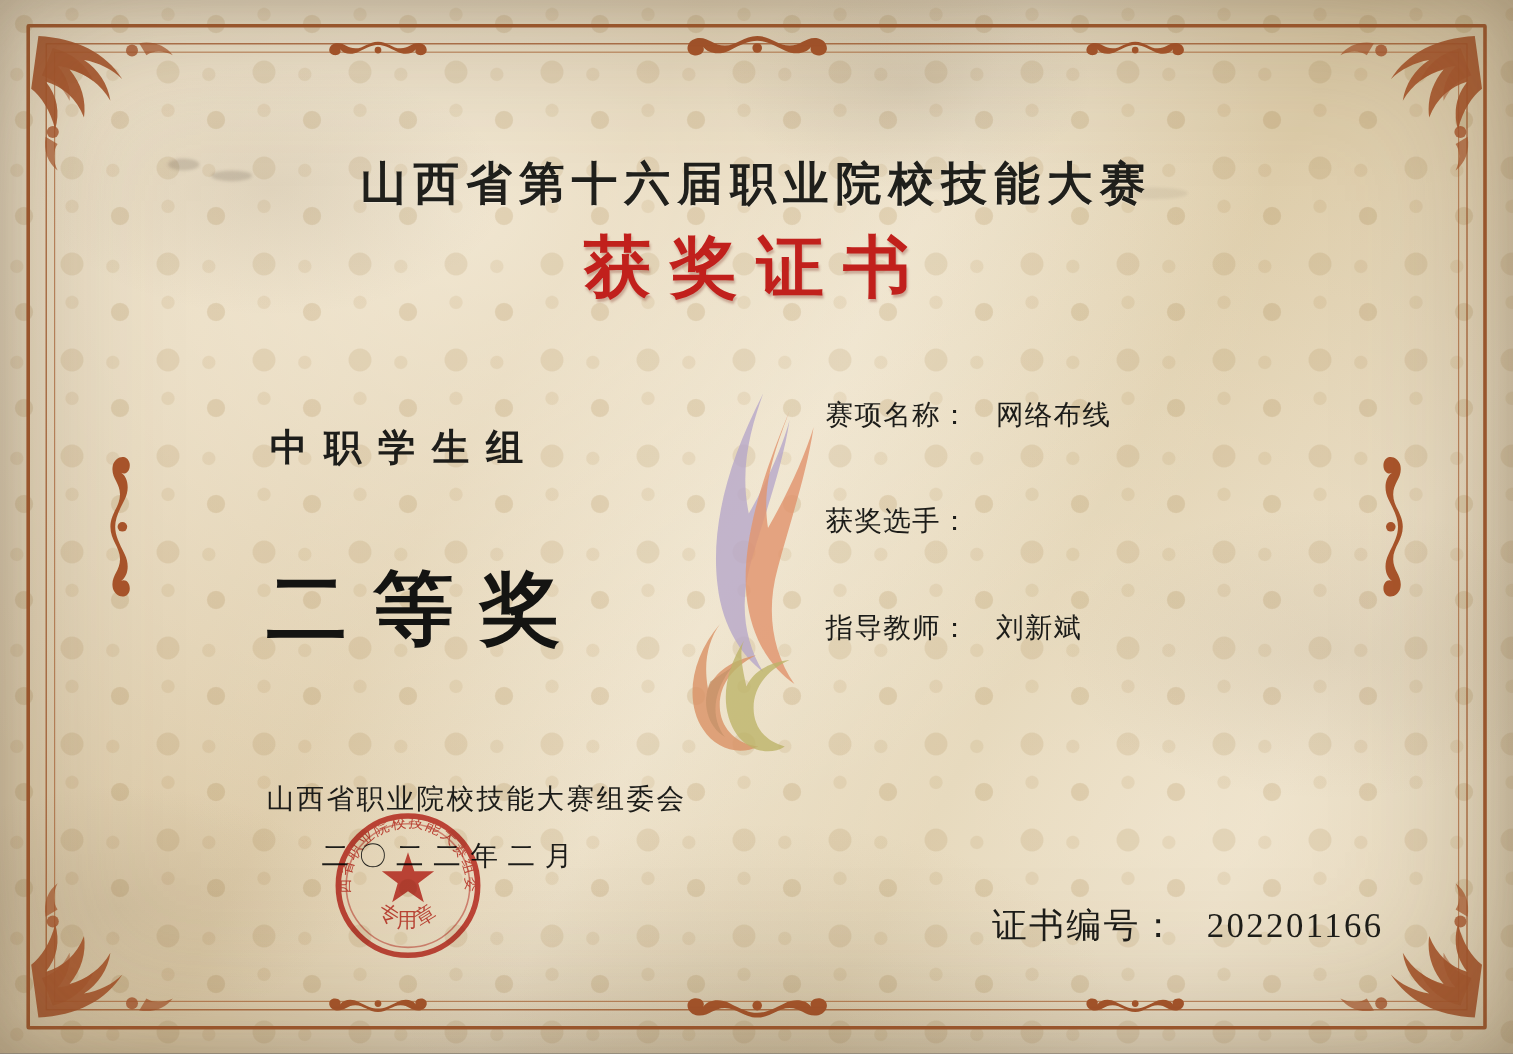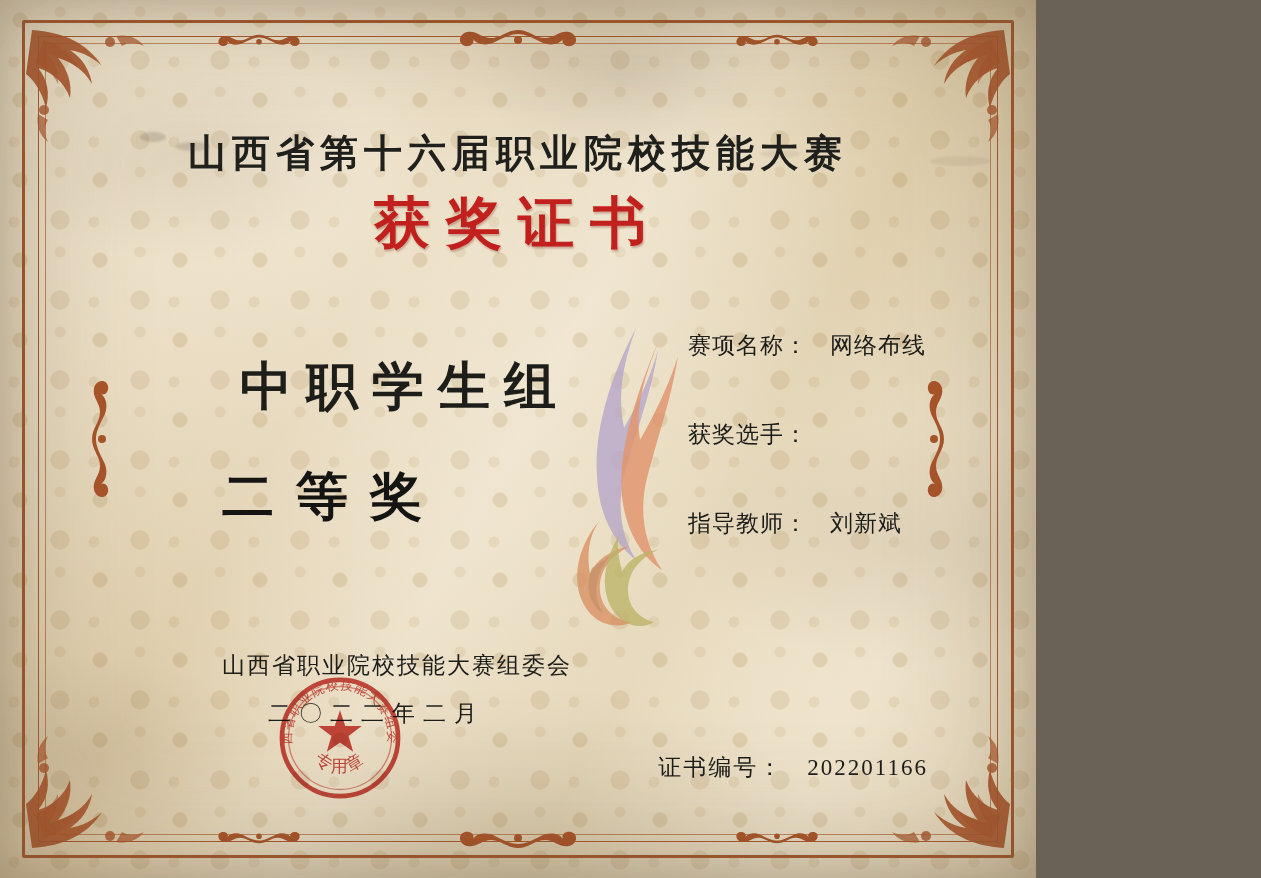--- a/index.html
+++ b/index.html
@@ -10,21 +10,21 @@
   body {
     width: 1261px;
     height: 878px;
     overflow: hidden;
     font-family: "Liberation Serif", serif;
   }
 
   
   .certificate {
     position: relative;
-    width: 1036px;
+    width: 1261px;
     height: 878px;
     background:
       radial-gradient(ellipse at 30% 20%, rgba(255,250,238,0.55) 0%, rgba(255,248,232,0.0) 55%),
       radial-gradient(ellipse at 78% 78%, rgba(255,250,238,0.40) 0%, rgba(255,248,232,0.0) 60%),
       linear-gradient(118deg, #e8d9bd 0%, #e3d3b5 18%, #ddcba9 34%, #e9dcc2 50%, #ddcca9 66%, #e5d6b9 82%, #d8c6a2 100%);
     overflow: hidden;
   }
   
   .paper-pattern {
     position: absolute;
@@ -125,34 +125,34 @@
     font-family: "DejaVu Serif", "Liberation Serif", serif;
     font-size: 56px;
     font-weight: bold;
     letter-spacing: 16px;
     color: #c1201c;
     text-shadow: 1px 2px 2px rgba(120,30,20,.30);
   }
 
   .group-name {
     position: absolute;
-    left: 240px;
+    left: 225px;
     top: 352px;
     font-family: "DejaVu Serif", "Liberation Serif", serif;
-    font-size: 52px;
+    font-size: 31px;
     font-weight: bold;
     letter-spacing: 14px;
     color: #1d1d1a;
   }
   .award-level {
     position: absolute;
     left: 222px;
     top: 462px;
     font-family: Liberation Sans, sans-serif;
-    font-size: 52px;
+    font-size: 67px;
     font-weight: bold;
     letter-spacing: 22px;
     color: #141412;
   }
 
   
   .motif {
     position: absolute;
     left: 540px;
     top: 320px;
@@ -210,21 +210,21 @@
     opacity: .82;
     mix-blend-mode: multiply;
   }
   .seal svg { width: 100%; height: 100%; display: block; }
 
   .cert-no {
     position: absolute;
     right: 108px;
     top: 752px;
     font-family: "DejaVu Serif", "Liberation Serif", serif;
-    font-size: 23px;
+    font-size: 29px;
     letter-spacing: 2px;
     color: #1c1c19;
     display: flex;
     align-items: baseline;
   }
   .cert-no .num {
     margin-left: 24px;
     font-family: "Liberation Serif", serif;
     letter-spacing: 2px;
   }

